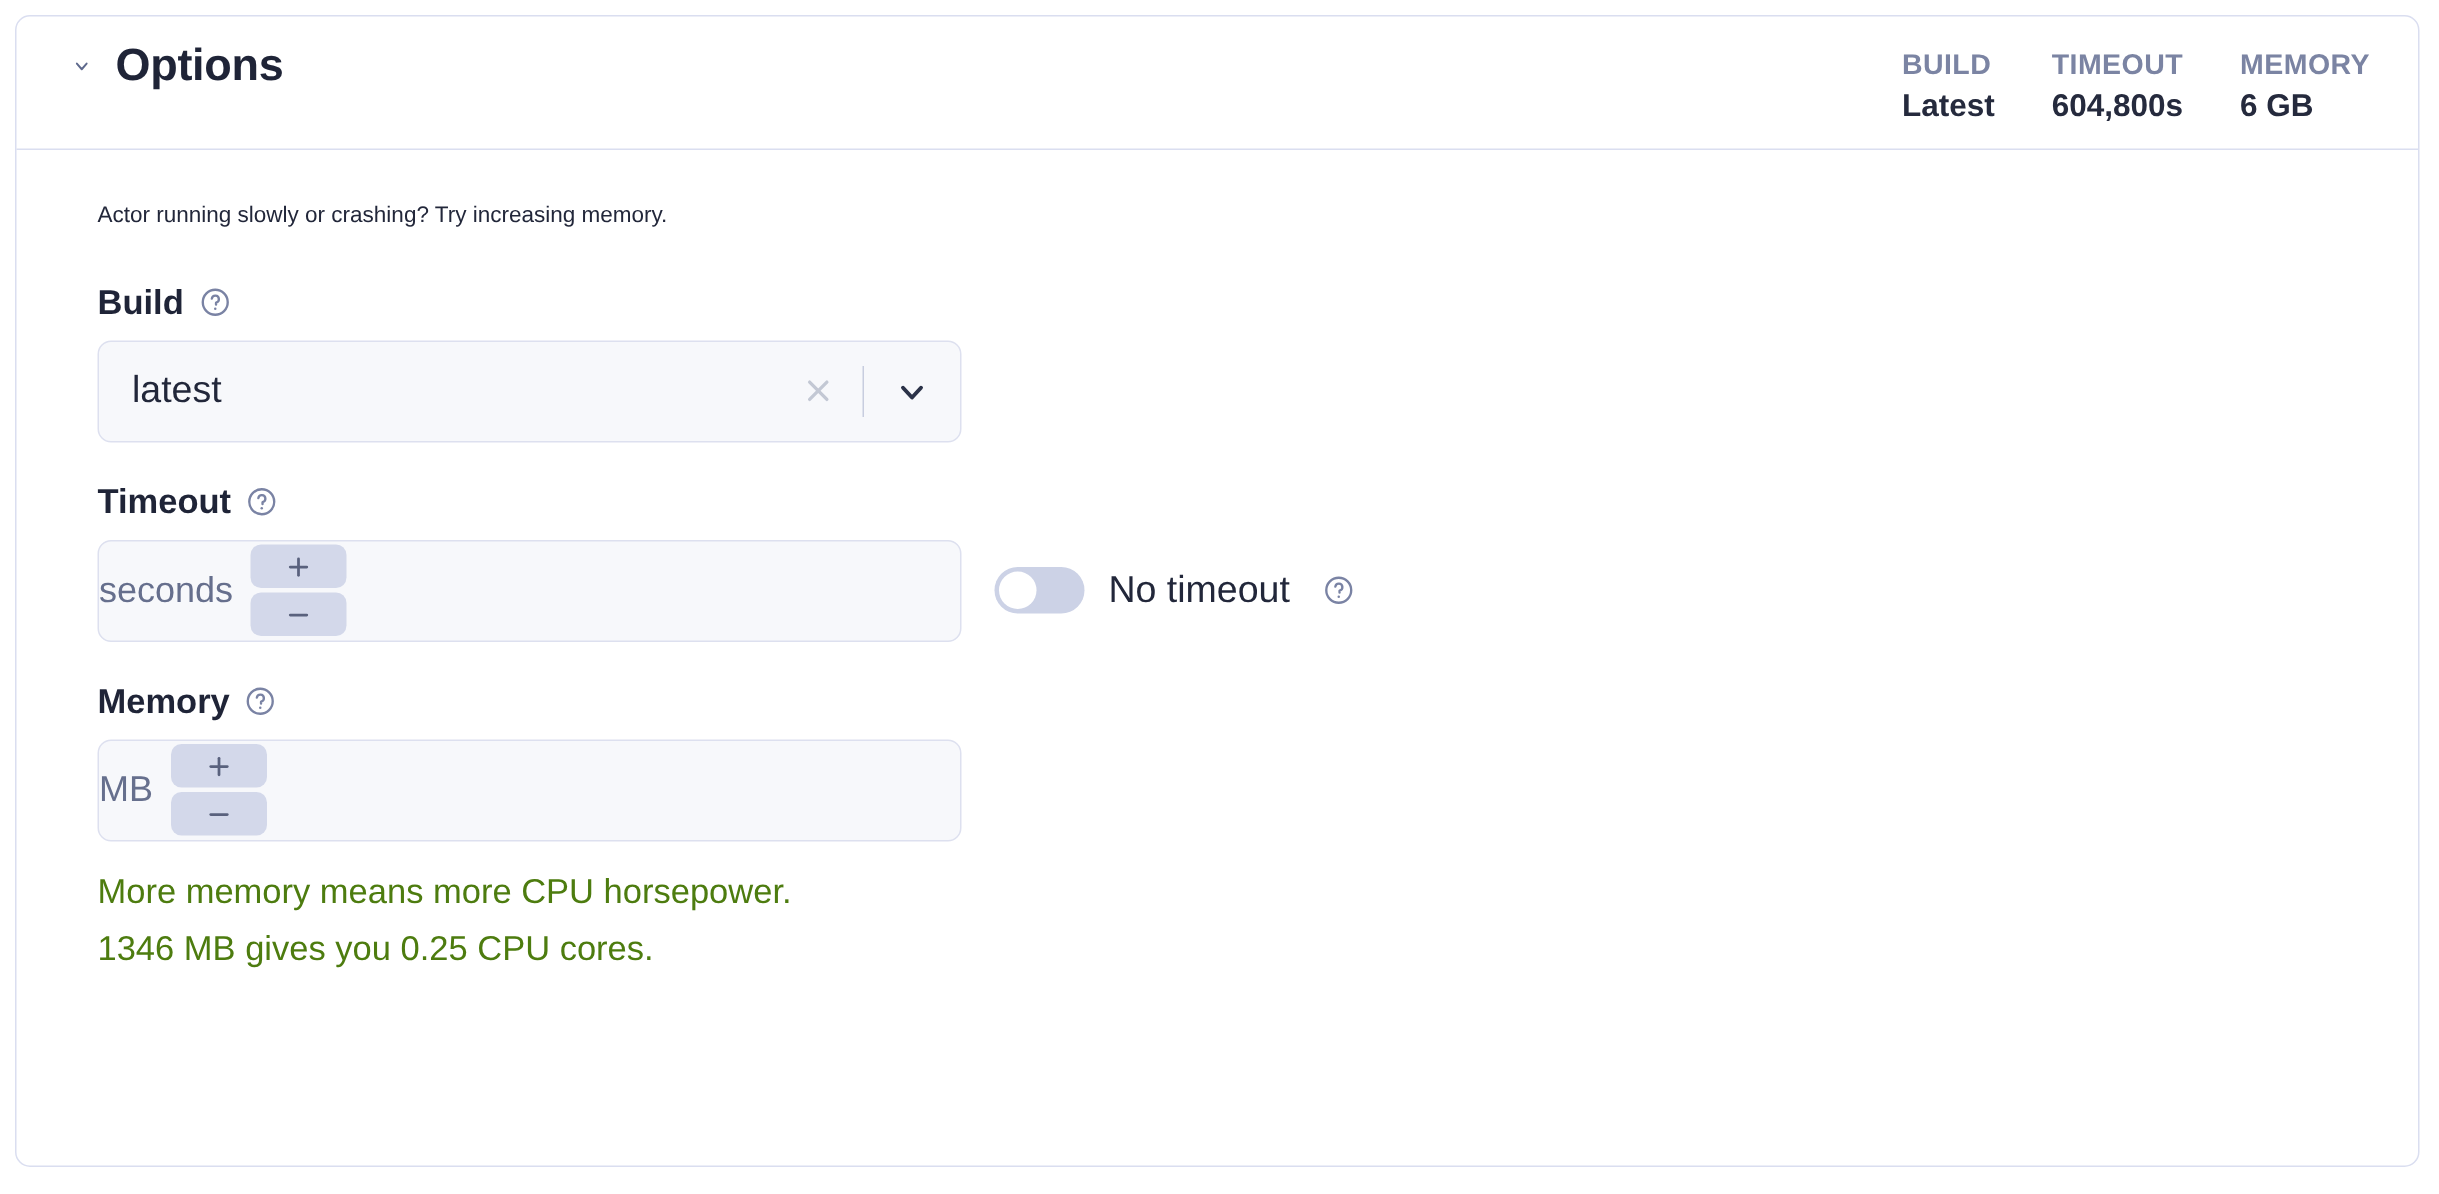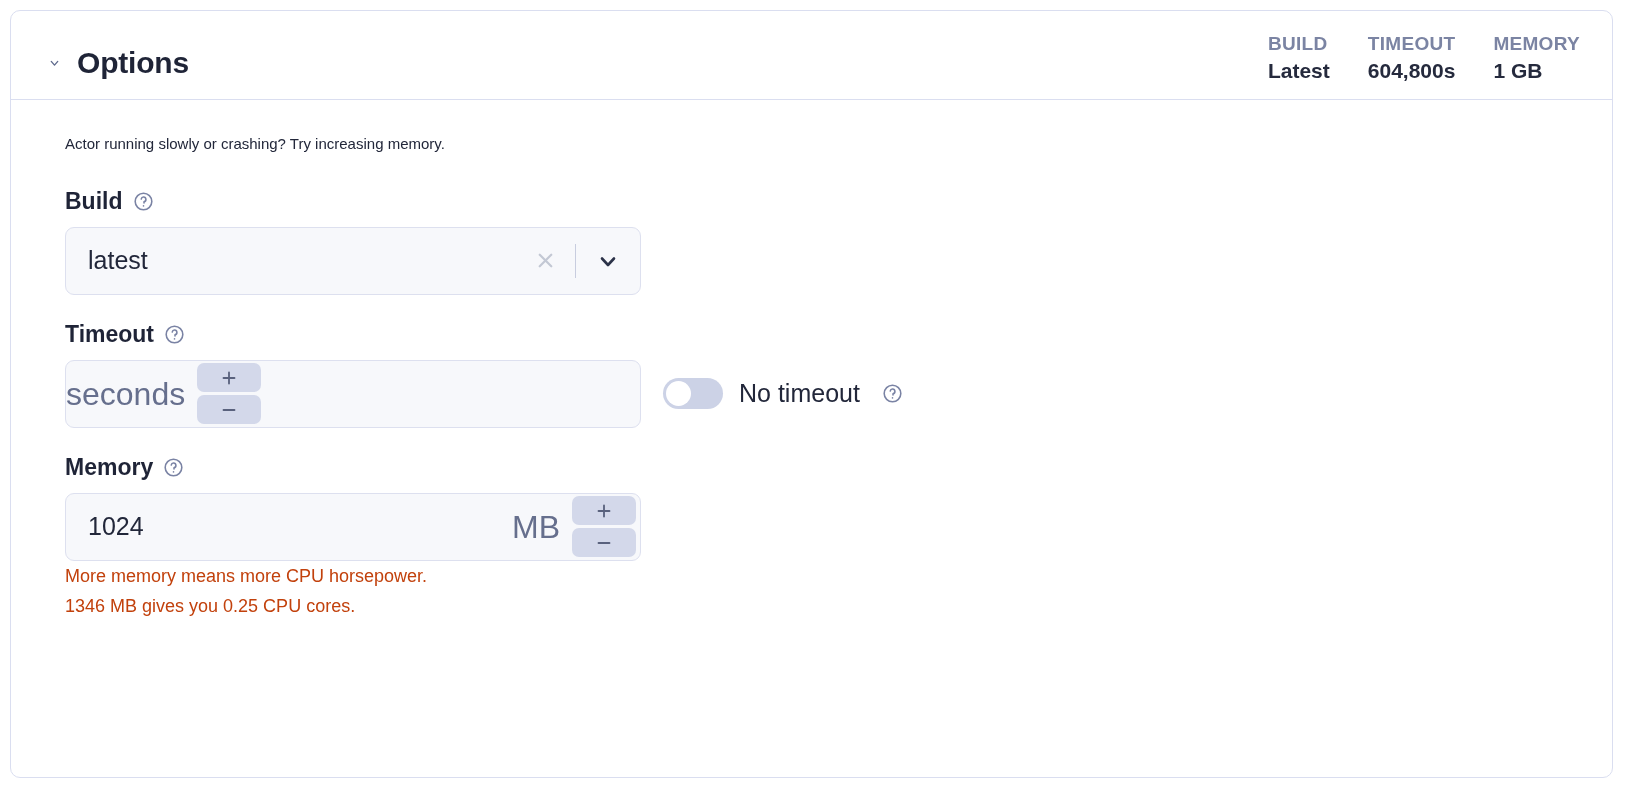--- a/index.html
+++ b/index.html
@@ -37,21 +37,21 @@
     display: flex;
     align-items: flex-start;
     justify-content: space-between;
   }
 
   .header-left {
     display: flex;
     align-items: center;
     gap: 16px;
     padding-left: 24px;
-    margin-top: 37px;
+    margin-top: 18px;
   }
 
   .chevron-toggle {
     width: 26px;
     height: 26px;
     display: flex;
     align-items: center;
     justify-content: center;
     cursor: pointer;
   }
@@ -144,21 +144,21 @@
 
   .input-value {
     font-size: 25px;
     color: #22273a;
     padding-left: 22px;
     flex: 1;
     line-height: 1;
   }
 
   .unit-label {
-    font-size: 32px;
+    font-size: 24px;
     color: #666f8d;
     line-height: 1;
     padding-right: 12px;
   }
 
   
   .select-clear {
     width: 34px;
     display: flex;
     align-items: center;
@@ -235,23 +235,24 @@
     gap: 22px;
     font-size: 25px;
     color: #22273a;
     line-height: 1;
   }
 
   .field-block { margin-bottom: 26px; }
   .field-block.last { margin-bottom: 0; }
 
   .helper-text {
-    font-size: 18px;
+    margin-top: 14px;
+    font-size: 23px;
     line-height: 1.68;
-    color: #c2410c;
+    color: #4d7c0f;
   }
 </style>
 </head>
 <body>
 
 <div class="card">
 
   <div class="card-header">
 
     <div class="header-left">
@@ -268,21 +269,21 @@
       <div class="stat">
         <span class="stat-label">BUILD</span>
         <span class="stat-value">Latest</span>
       </div>
       <div class="stat">
         <span class="stat-label">TIMEOUT</span>
         <span class="stat-value">604,800s</span>
       </div>
       <div class="stat">
         <span class="stat-label">MEMORY</span>
-        <span class="stat-value">1 GB</span>
+        <span class="stat-value">6 GB</span>
       </div>
     </div>
 
   </div>
 
   <div class="card-body">
 
     <p class="intro-text">Actor running slowly or crashing? Try increasing memory.</p>
 
     <div class="field-block">
@@ -368,21 +369,20 @@
         <span class="help-icon">
           <svg width="21" height="21" viewBox="0 0 24 24" fill="none" stroke="#7a83a4" stroke-width="1.8">
             <circle cx="12" cy="12" r="9.5"></circle>
             <path d="M9.4 9.2a2.7 2.7 0 1 1 3.2 3.1v1.4" stroke-linecap="round" stroke-linejoin="round"></path>
             <circle cx="12" cy="17" r="0.95" fill="#7a83a4" stroke="none"></circle>
           </svg>
         </span>
       </div>
       <div class="control-row">
         <div class="input-shell">
-          <span class="input-value">1024</span>
           <span class="unit-label">MB</span>
           <span class="stepper">
             <button class="stepper-btn">
               <svg width="22" height="22" viewBox="0 0 24 24" fill="none" stroke="#59617d" stroke-width="2" stroke-linecap="round">
                 <line x1="12" y1="6" x2="12" y2="18"></line>
                 <line x1="6" y1="12" x2="18" y2="12"></line>
               </svg>
             </button>
             <button class="stepper-btn">
               <svg width="22" height="22" viewBox="0 0 24 24" fill="none" stroke="#59617d" stroke-width="2" stroke-linecap="round">

